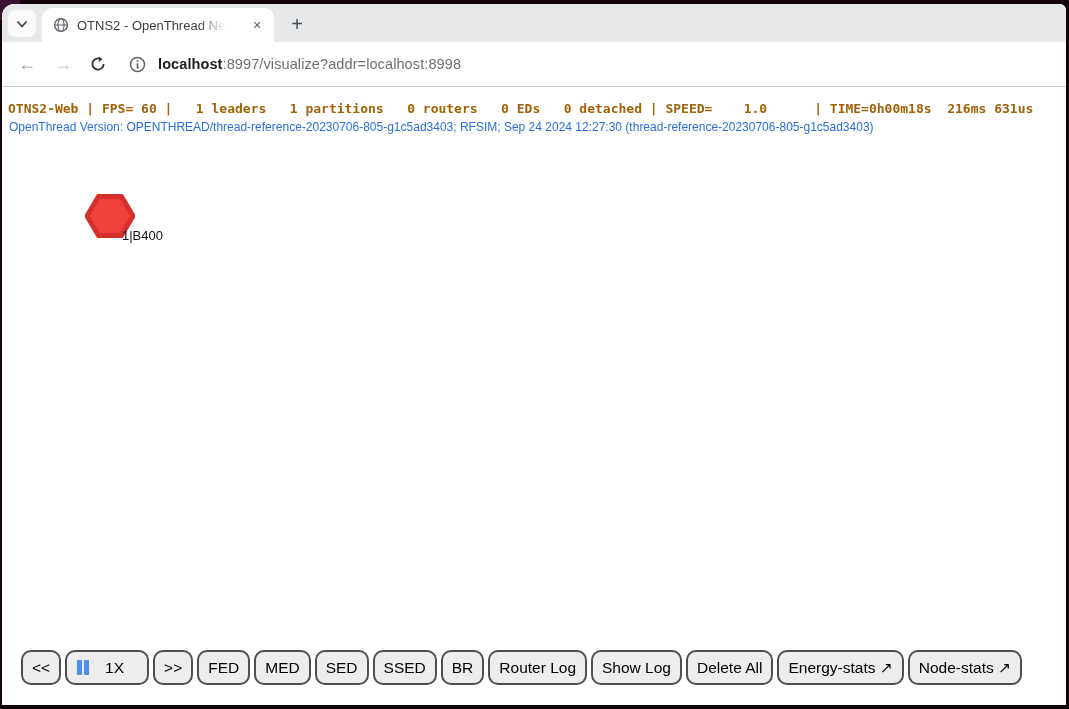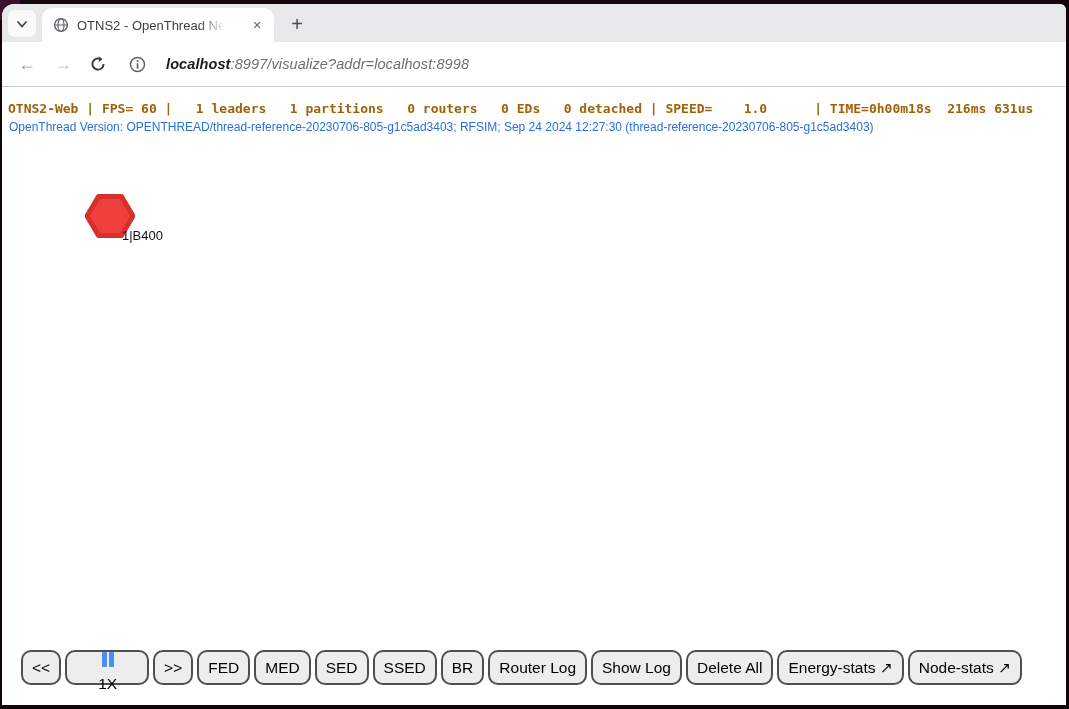--- a/index.html
+++ b/index.html
@@ -28,38 +28,38 @@
 
   
   .toolbar { height:45px; background:#fff; border-bottom:1px solid #c9c9c9;
              display:flex; align-items:center; }
   .nav-ico { font-size:18px; width:26px; text-align:center; line-height:1; }
   .back { margin-left:12px; color:#97999d; }
   .fwd  { margin-left:10px; color:#c5c7ca; }
   .reload { margin-left:9px; width:26px; display:flex; justify-content:center; }
   .omnibox { display:flex; align-items:center; margin-left:18px; }
   .info-ico { display:flex; }
-  .url { margin-left:20px; font-size:14.5px; color:#6d6f73; letter-spacing:0.1px;font-style:italic; }
+  .url { margin-left:12px; font-size:14.5px; color:#6d6f73; letter-spacing:0.1px; }
   .url b { color:#1b1c1f; font-weight:bold; }
 
   
   .status-line { position:absolute; left:8px; top:101px; font-family:"DejaVu Sans Mono", monospace;
                  font-weight:bold; font-size:13px; color:#a16207; white-space:pre; }
   .version-link { position:absolute; left:9px; top:120px; font-size:12px; color:#2a6fdb;
                   white-space:pre; cursor:pointer; }
 
   .node-svg { position:absolute; left:85px; top:193px; }
   .node-label { position:absolute; left:122px; top:228px; font-size:13px; color:#111; }
 
   
   .controls { position:absolute; left:21px; top:650px; display:flex; gap:4px; }
   .cbtn { height:35px; background:#ededed; border:2px solid #4f4f4f; border-radius:10px;
           font-family:"Liberation Sans", sans-serif; font-size:15.5px; color:#000;
           padding:0 9px; display:flex; align-items:center; justify-content:center; cursor:pointer; }
-  .cbtn.speed { width:84px; justify-content:flex-start; padding-left:10px; gap:8px;flex-direction:column; }
+  .cbtn.speed { width:84px; justify-content:flex-start; padding-left:10px; gap:16px; }
   .pause { display:flex; gap:2px; }
   .pause i { display:block; width:5px; height:15px; background:#4b8df0; border-radius:1px; }
 </style>
 </head>
 <body>
 
 <div class="screen">
   <div class="corner-accent"></div>
 
   <div class="window">

